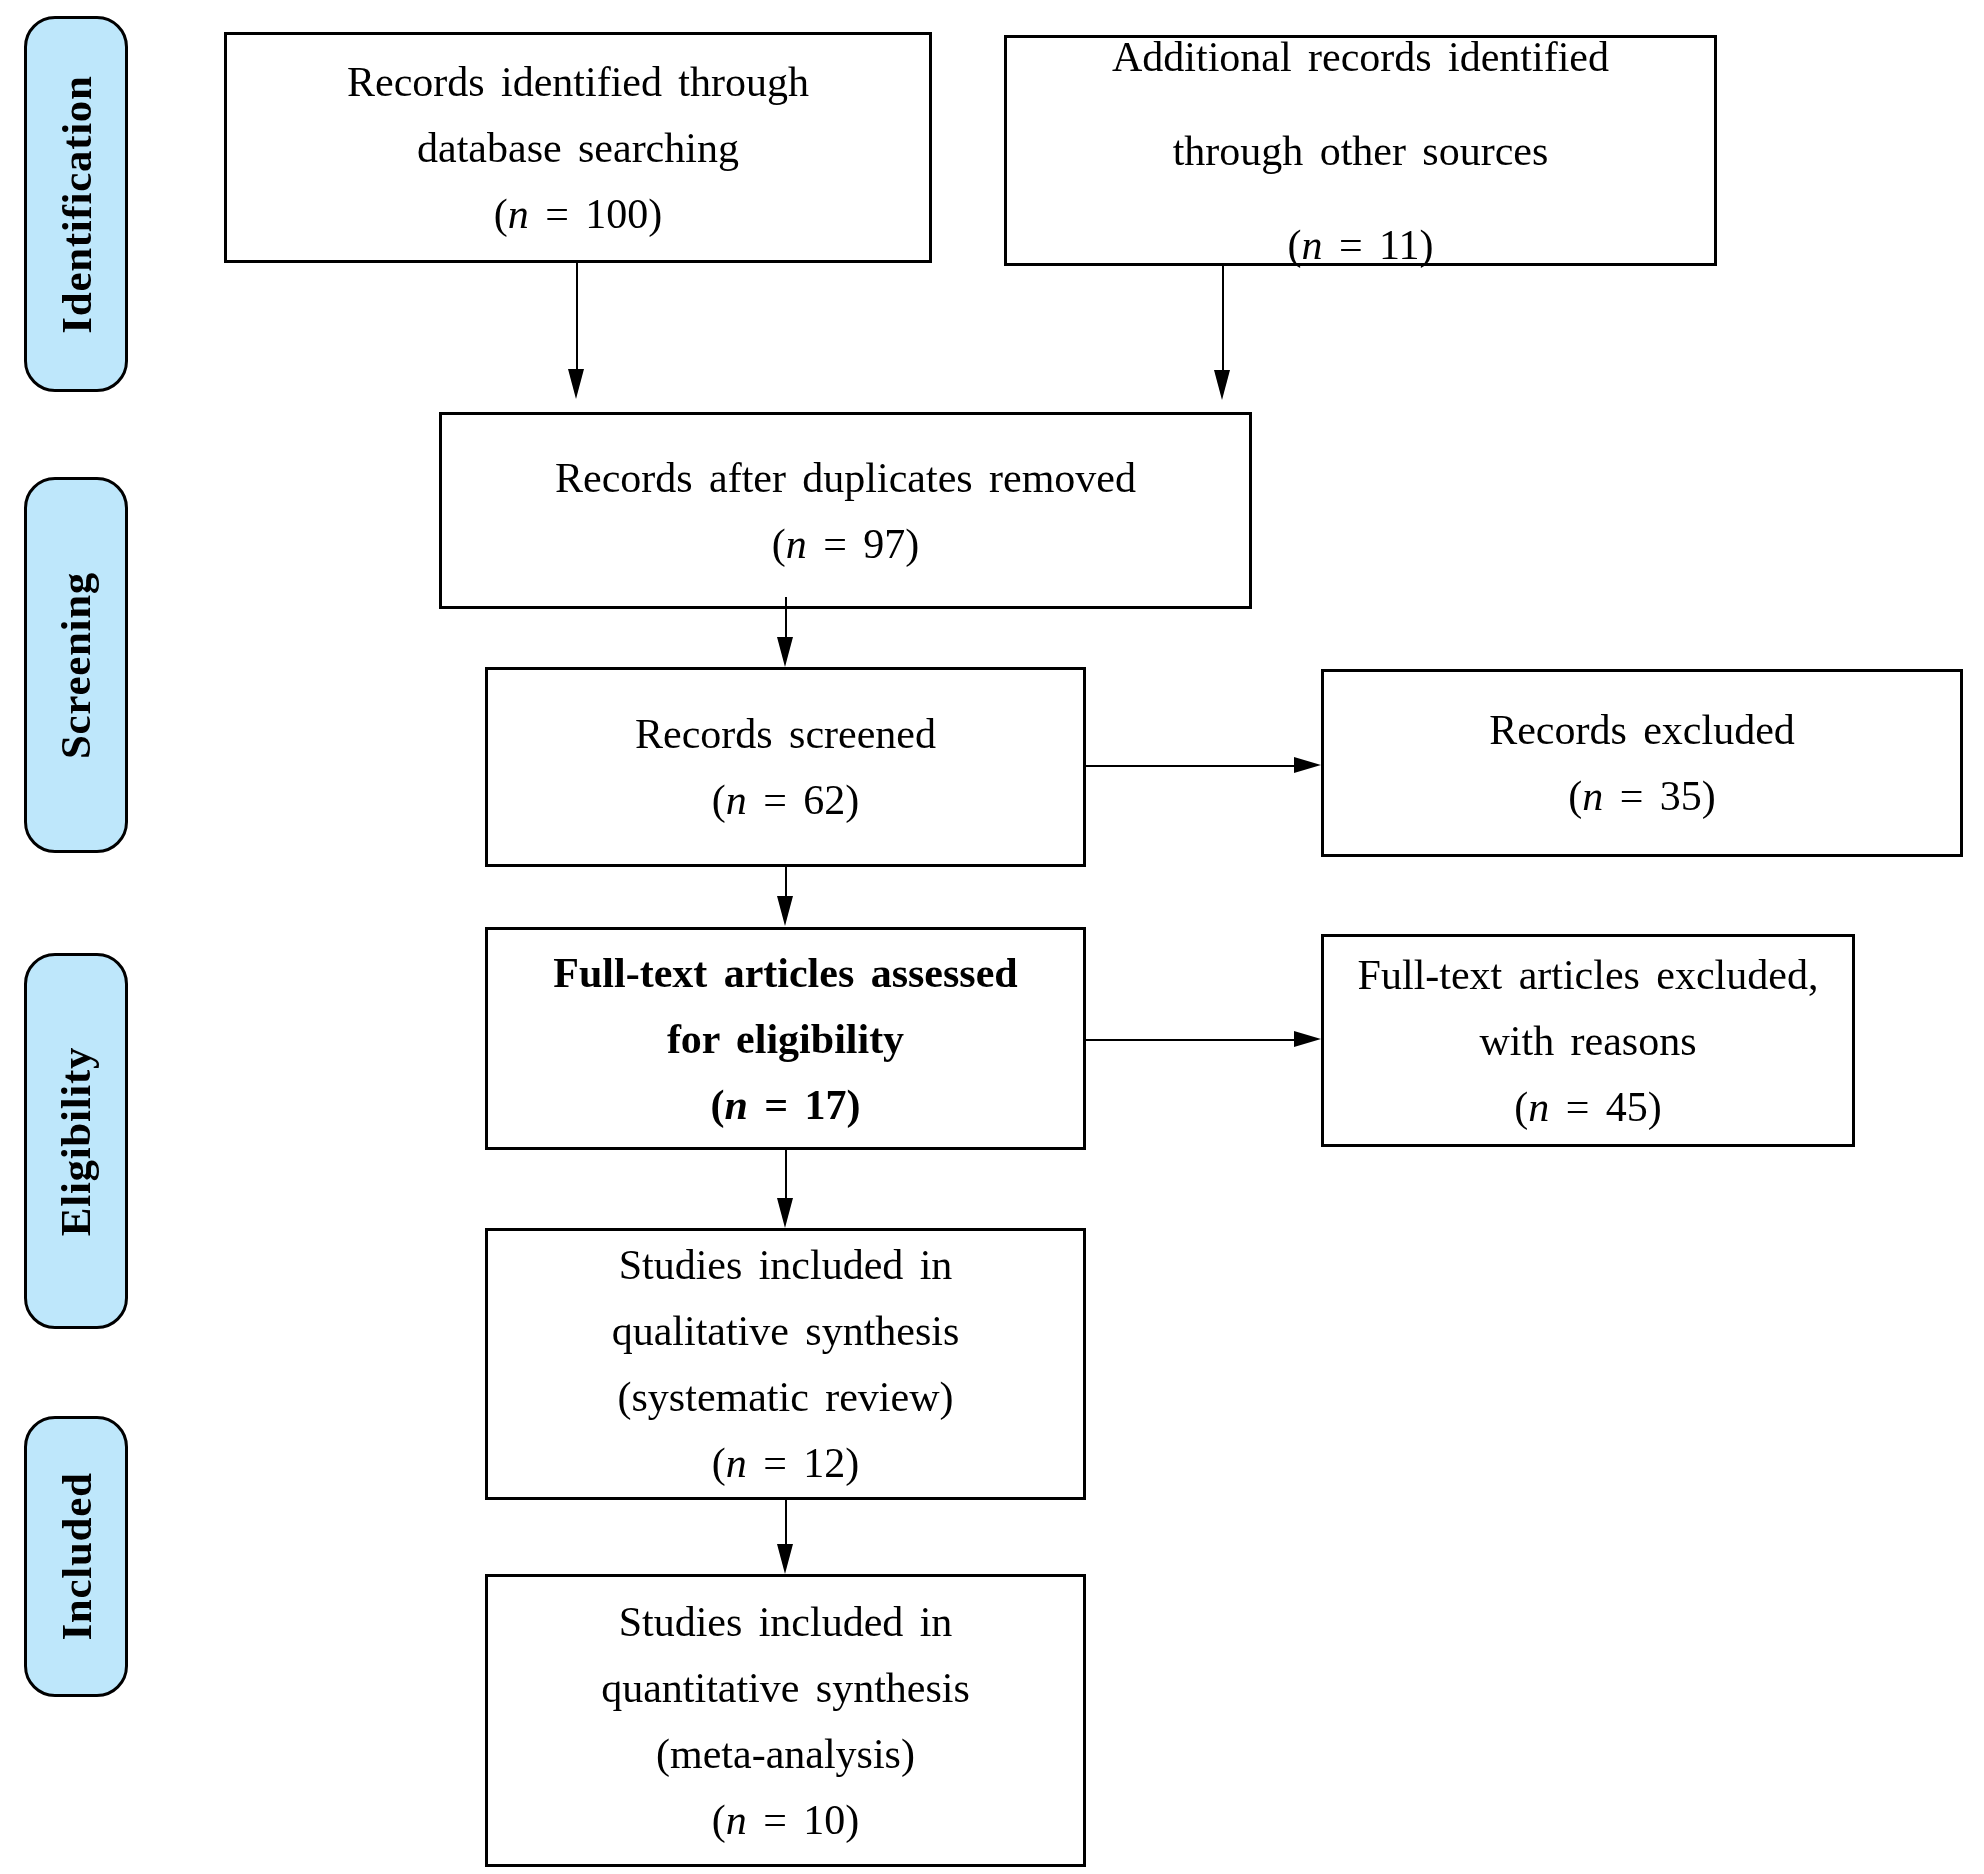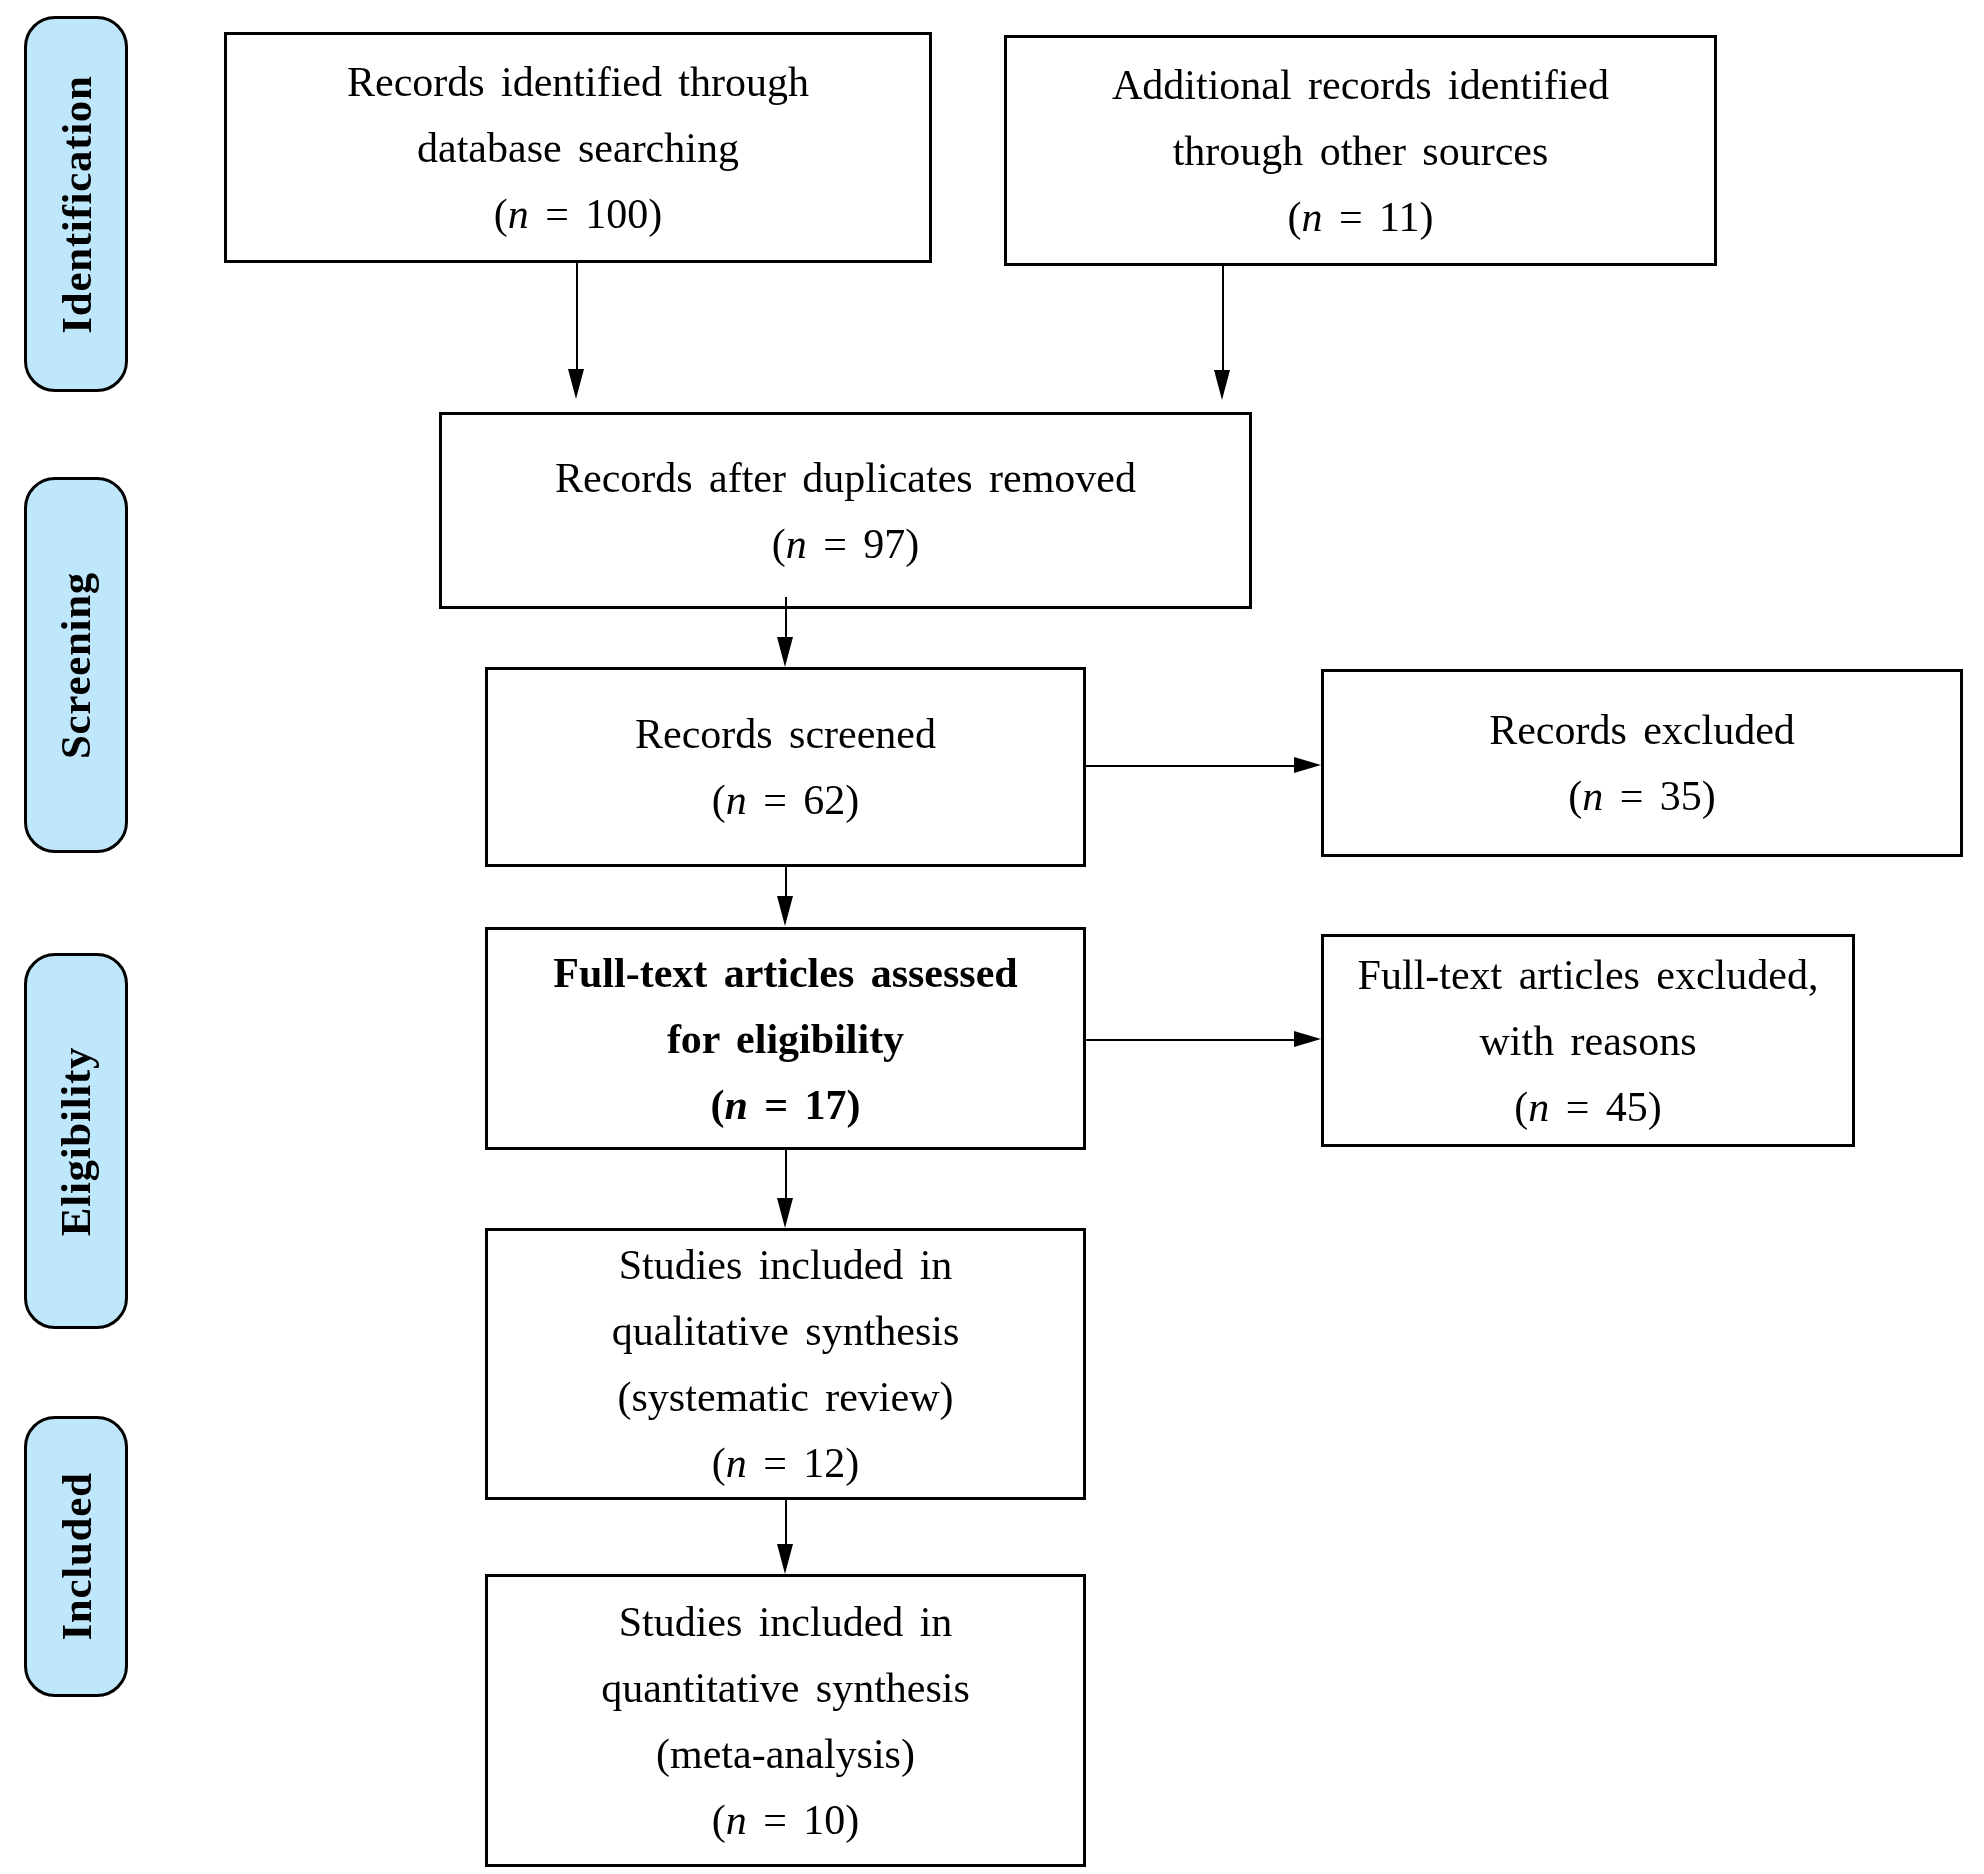--- a/index.html
+++ b/index.html
@@ -109,21 +109,21 @@
   </div>
   <div class="stage-tab" style="top:1416px;height:281px;">
     <span class="stage-text">Included</span>
   </div>
 
   <div class="flow-box" style="left:224px;top:32px;width:708px;height:231px;">
     <div>Records identified through</div>
     <div>database searching</div>
     <div><span>(</span><span class="nvar">n</span><span> = 100)</span></div>
   </div>
-  <div class="flow-box" style="left:1004px;top:35px;width:713px;height:231px;">
+  <div class="flow-box" style="left:1004px;top:35px;width:713px;height:231px;gap:28px;">
     <div>Additional records identified</div>
     <div>through other sources</div>
     <div><span>(</span><span class="nvar">n</span><span> = 11)</span></div>
   </div>
 
   <div class="flow-box" style="left:439px;top:392px;width:813px;height:197px;margin-top:20px;">
     <div>Records after duplicates removed</div>
     <div><span>(</span><span class="nvar">n</span><span> = 97)</span></div>
   </div>
 

